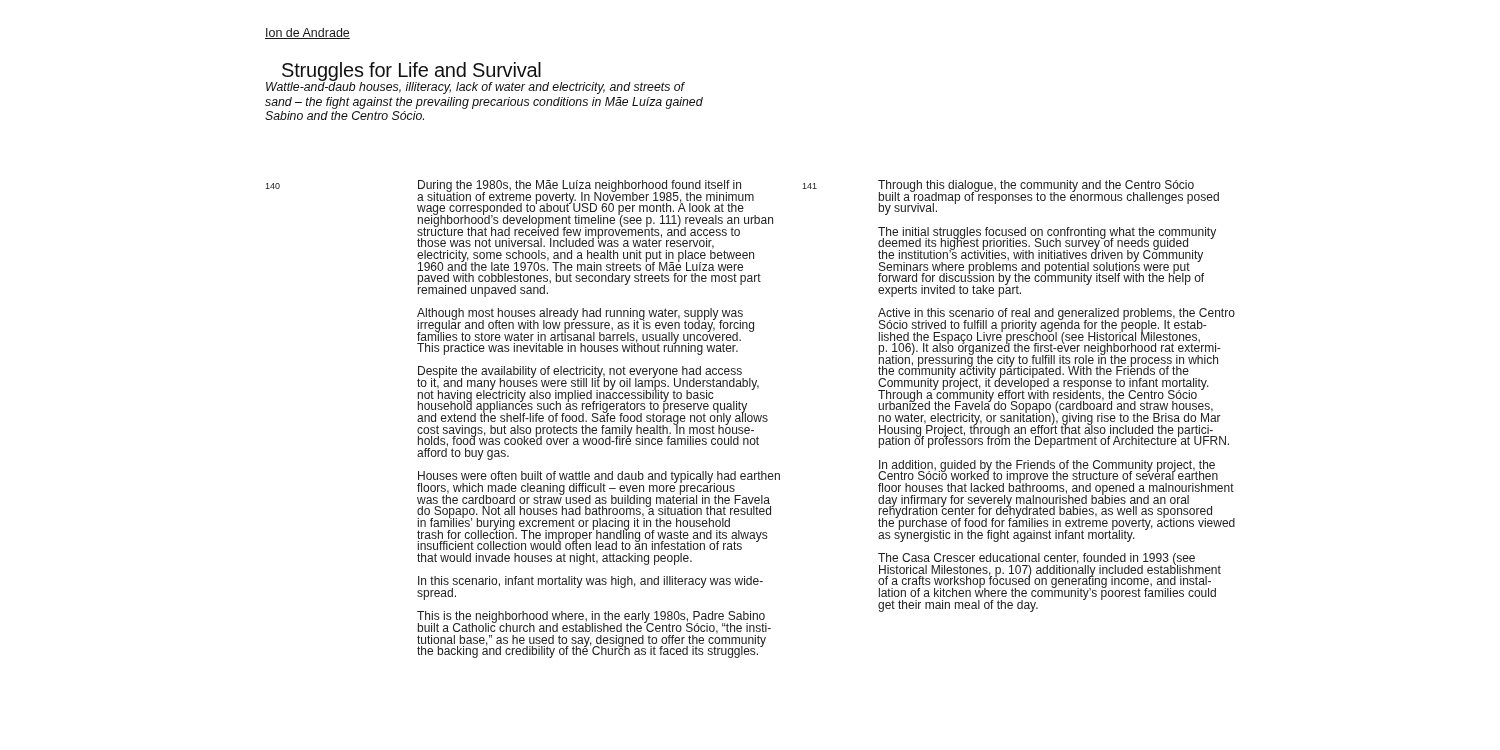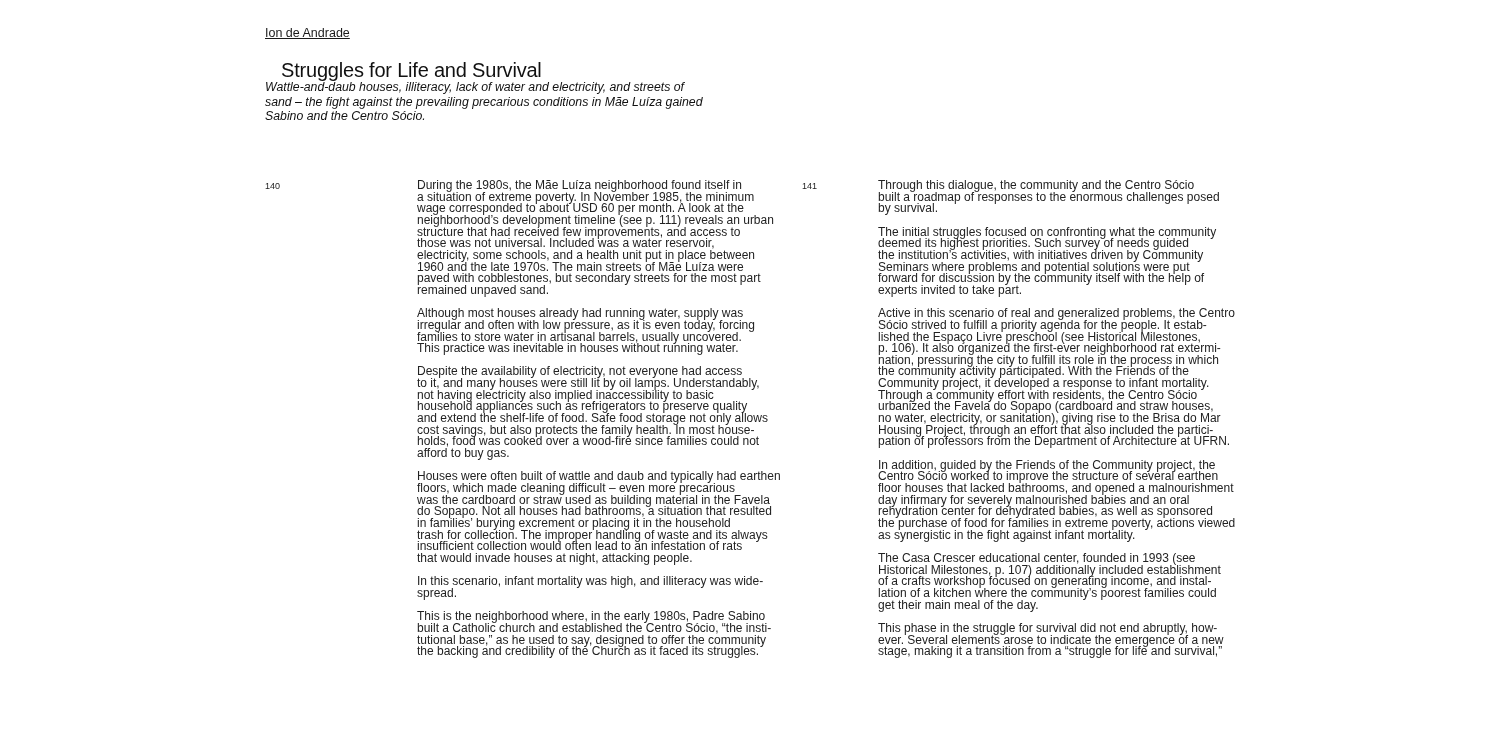--- a/index.html
+++ b/index.html
@@ -115,18 +115,13 @@
       <span class="ln">the purchase of food for families in extreme poverty, actions viewed</span>
       <span class="ln">as synergistic in the fight against infant mortality.</span>
     </p>
     <p class="para">
       <span class="ln">The Casa Crescer educational center, founded in 1993 (see</span>
       <span class="ln">Historical Milestones, p. 107) additionally included establishment</span>
       <span class="ln">of a crafts workshop focused on generating income, and instal-</span>
       <span class="ln">lation of a kitchen where the community’s poorest families could</span>
       <span class="ln">get their main meal of the day.</span>
     </p>
-    <p class="para">
-      <span class="ln">This phase in the struggle for survival did not end abruptly, how-</span>
-      <span class="ln">ever. Several elements arose to indicate the emergence of a new</span>
-      <span class="ln">stage, making it a transition from a “struggle for life and survival,”</span>
-    </p>
   </div>
 
 </body></html>

